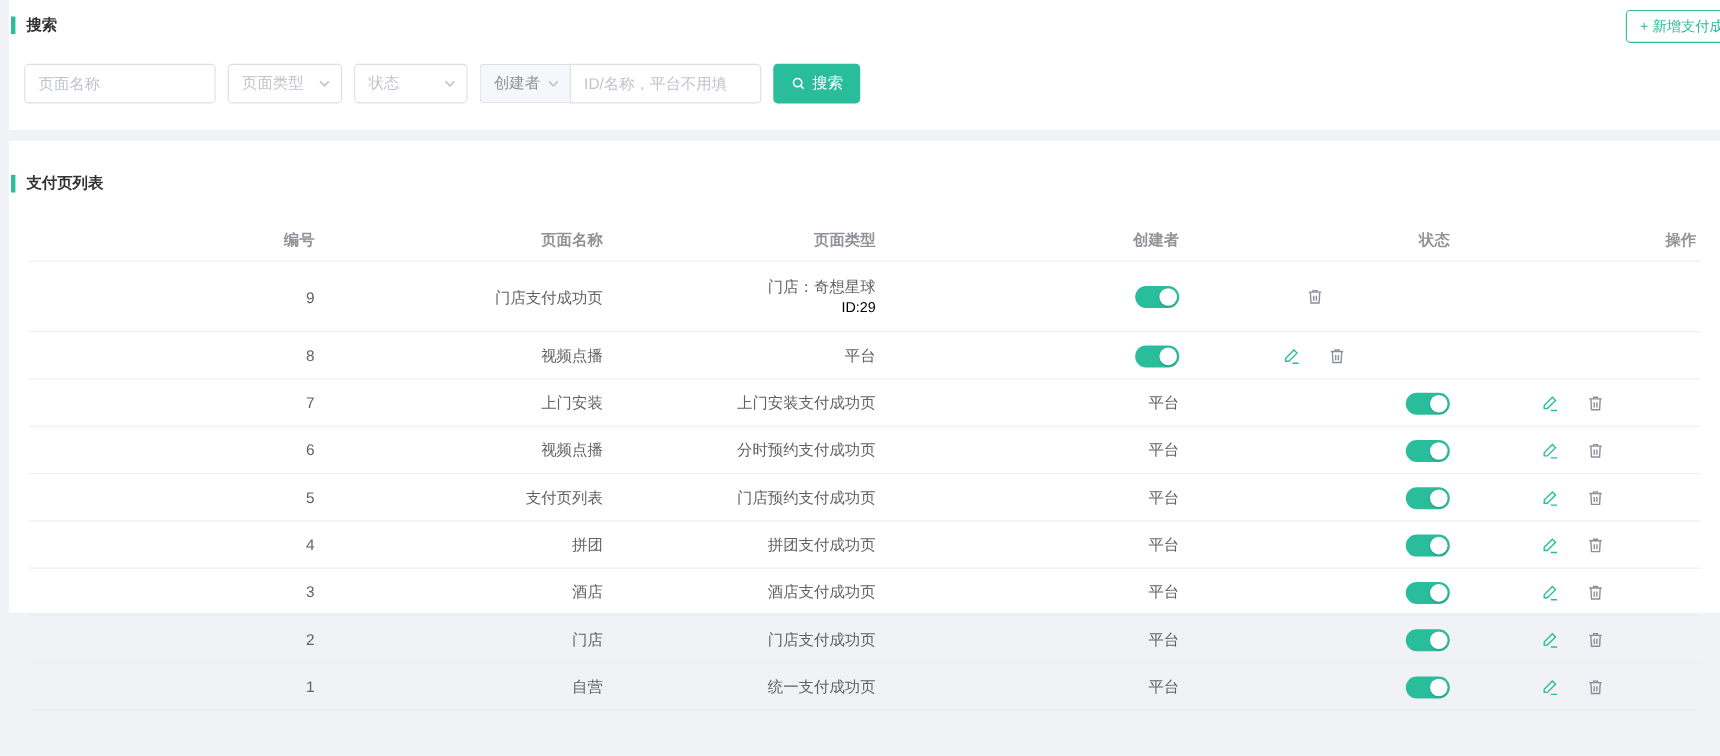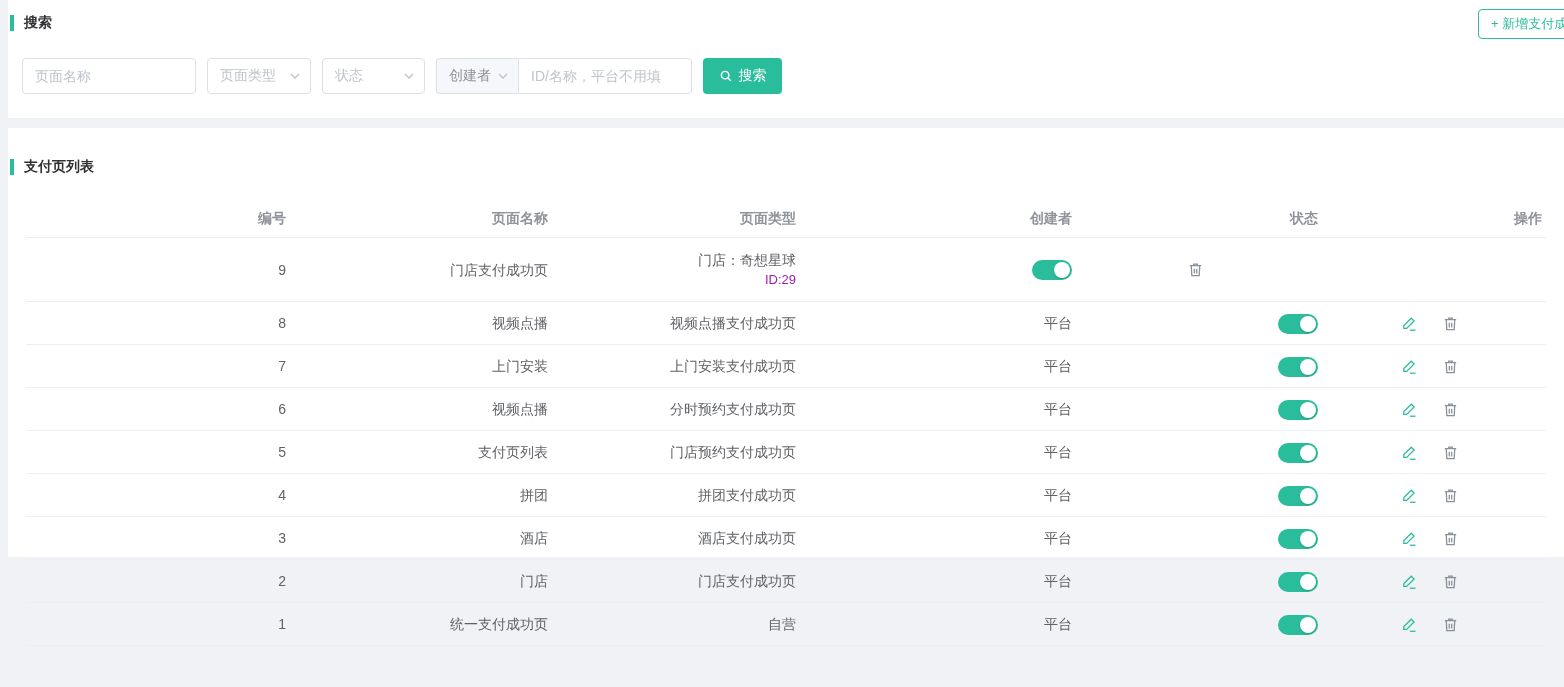--- a/index.html
+++ b/index.html
@@ -62,21 +62,21 @@
   .tr {
     display:grid;
     grid-template-columns:260px 262px 248px 276px 246px 224px;
     align-items:center;
     border-bottom:1px solid #ebeef5;
   }
   .thead.tr { height:40px; color:#909399; font-weight:bold; }
   .tbody .tr { height:43px; color:#606266; }
   .tbody .tr.tall { height:64px; }
   .td { text-align:right; line-height:20px; }
-  .creator-sub { font-size:13px; color:#a21caf; }
+  .creator-sub { font-size:13px; color:#000000; }
 
   .toggle {
     display:inline-block; width:40px; height:20px; border-radius:10px;
     background:#2abd9c; position:relative; cursor:pointer; vertical-align:middle;
   }
   .toggle .knob {
     position:absolute; top:2px; right:2px; width:16px; height:16px; border-radius:50%;
     background:#fff; box-shadow:0 1px 2px rgba(0,0,0,.2);
   }
 
@@ -157,21 +157,20 @@
                 <path d="M9.5 6.5v-2h5v2"></path>
                 <path d="M6 6.5l.8 14h10.4l.8-14"></path>
                 <path d="M10.3 11v6.5M13.7 11v6.5"></path>
               </svg>
             </button>
           </div>
         </div>
         <div class="tr">
           <div class="td">8</div>
           <div class="td">视频点播</div>
-          <div class="td">视频点播支付成功页</div>
           <div class="td">平台</div>
           <div class="td"><span class="toggle"><span class="knob"></span></span></div>
           <div class="td ops">
             <button class="icon-btn">
               <svg viewBox="0 0 24 24" fill="none" stroke="#2abd9c" stroke-width="1.8">
                 <path d="M14.5 4.5l4 4L8 19H4v-4L14.5 4.5z"></path>
                 <path d="M12.5 21.5h8"></path>
               </svg>
             </button>
             <button class="icon-btn">
@@ -317,22 +316,22 @@
                 <path d="M4 6.5h16"></path>
                 <path d="M9.5 6.5v-2h5v2"></path>
                 <path d="M6 6.5l.8 14h10.4l.8-14"></path>
                 <path d="M10.3 11v6.5M13.7 11v6.5"></path>
               </svg>
             </button>
           </div>
         </div>
         <div class="tr">
           <div class="td">1</div>
+          <div class="td">自营</div>
           <div class="td">统一支付成功页</div>
-          <div class="td">自营</div>
           <div class="td">平台</div>
           <div class="td"><span class="toggle"><span class="knob"></span></span></div>
           <div class="td ops">
             <button class="icon-btn">
               <svg viewBox="0 0 24 24" fill="none" stroke="#2abd9c" stroke-width="1.8">
                 <path d="M14.5 4.5l4 4L8 19H4v-4L14.5 4.5z"></path>
                 <path d="M12.5 21.5h8"></path>
               </svg>
             </button>
             <button class="icon-btn">

